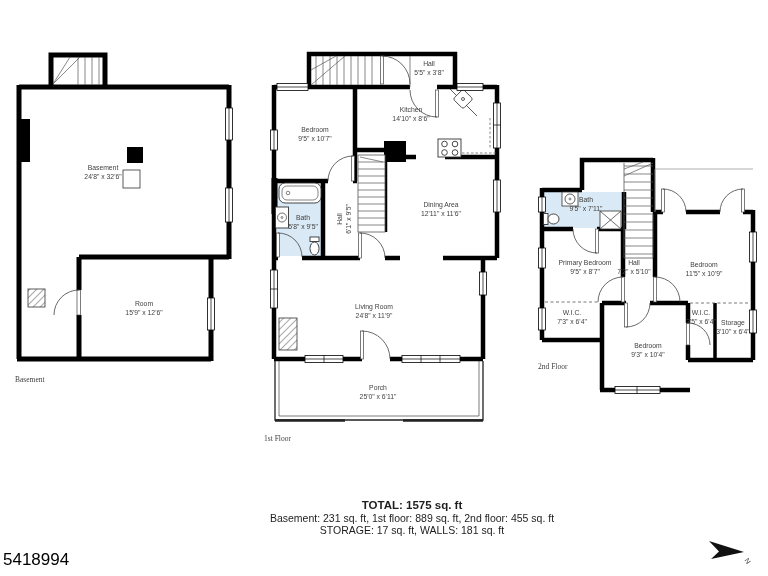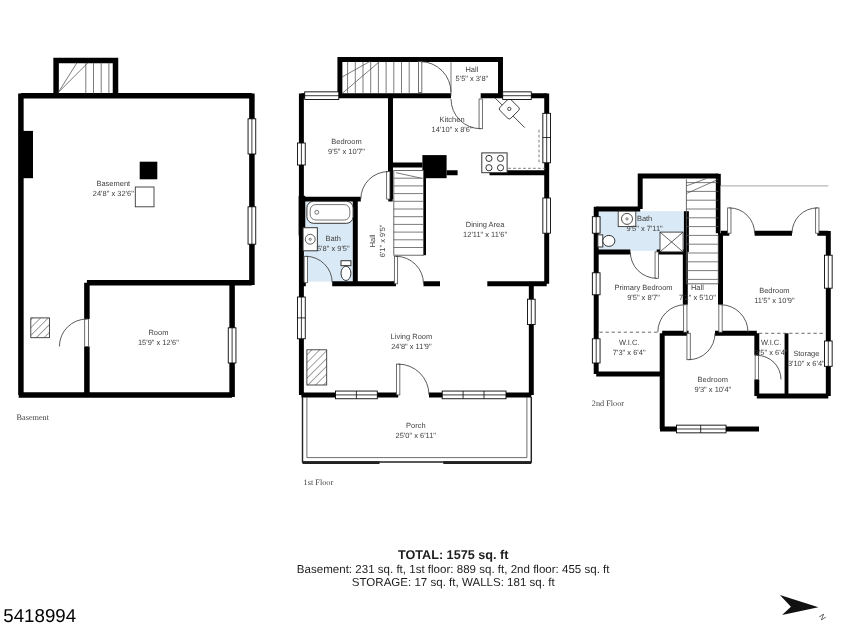--- a/index.html
+++ b/index.html
@@ -301,21 +301,21 @@
   <div class="lbl" style="left:701px;top:317px">
     <span>W.I.C.</span>
     <span>3'5" x 6'4"</span>
   </div>
   <div class="lbl" style="left:733px;top:327px">
     <span>Storage</span>
     <span>3'10" x 6'4"</span>
   </div>
 
   <div class="caption" style="left:15px;top:375px">Basement</div>
-  <div class="caption" style="left:276px;top:434px">1st Floor</div>
+  <div class="caption" style="left:264px;top:434px">1st Floor</div>
   <div class="caption" style="left:538px;top:362px">2nd Floor</div>
 
   <div class="summary">
     <div class="total">TOTAL: 1575 sq. ft</div>
     <div class="line">Basement: 231 sq. ft, 1st floor: 889 sq. ft, 2nd floor: 455 sq. ft</div>
     <div class="line">STORAGE: 17 sq. ft, WALLS: 181 sq. ft</div>
   </div>
 
   <div class="mls">5418994</div>
 </div>

